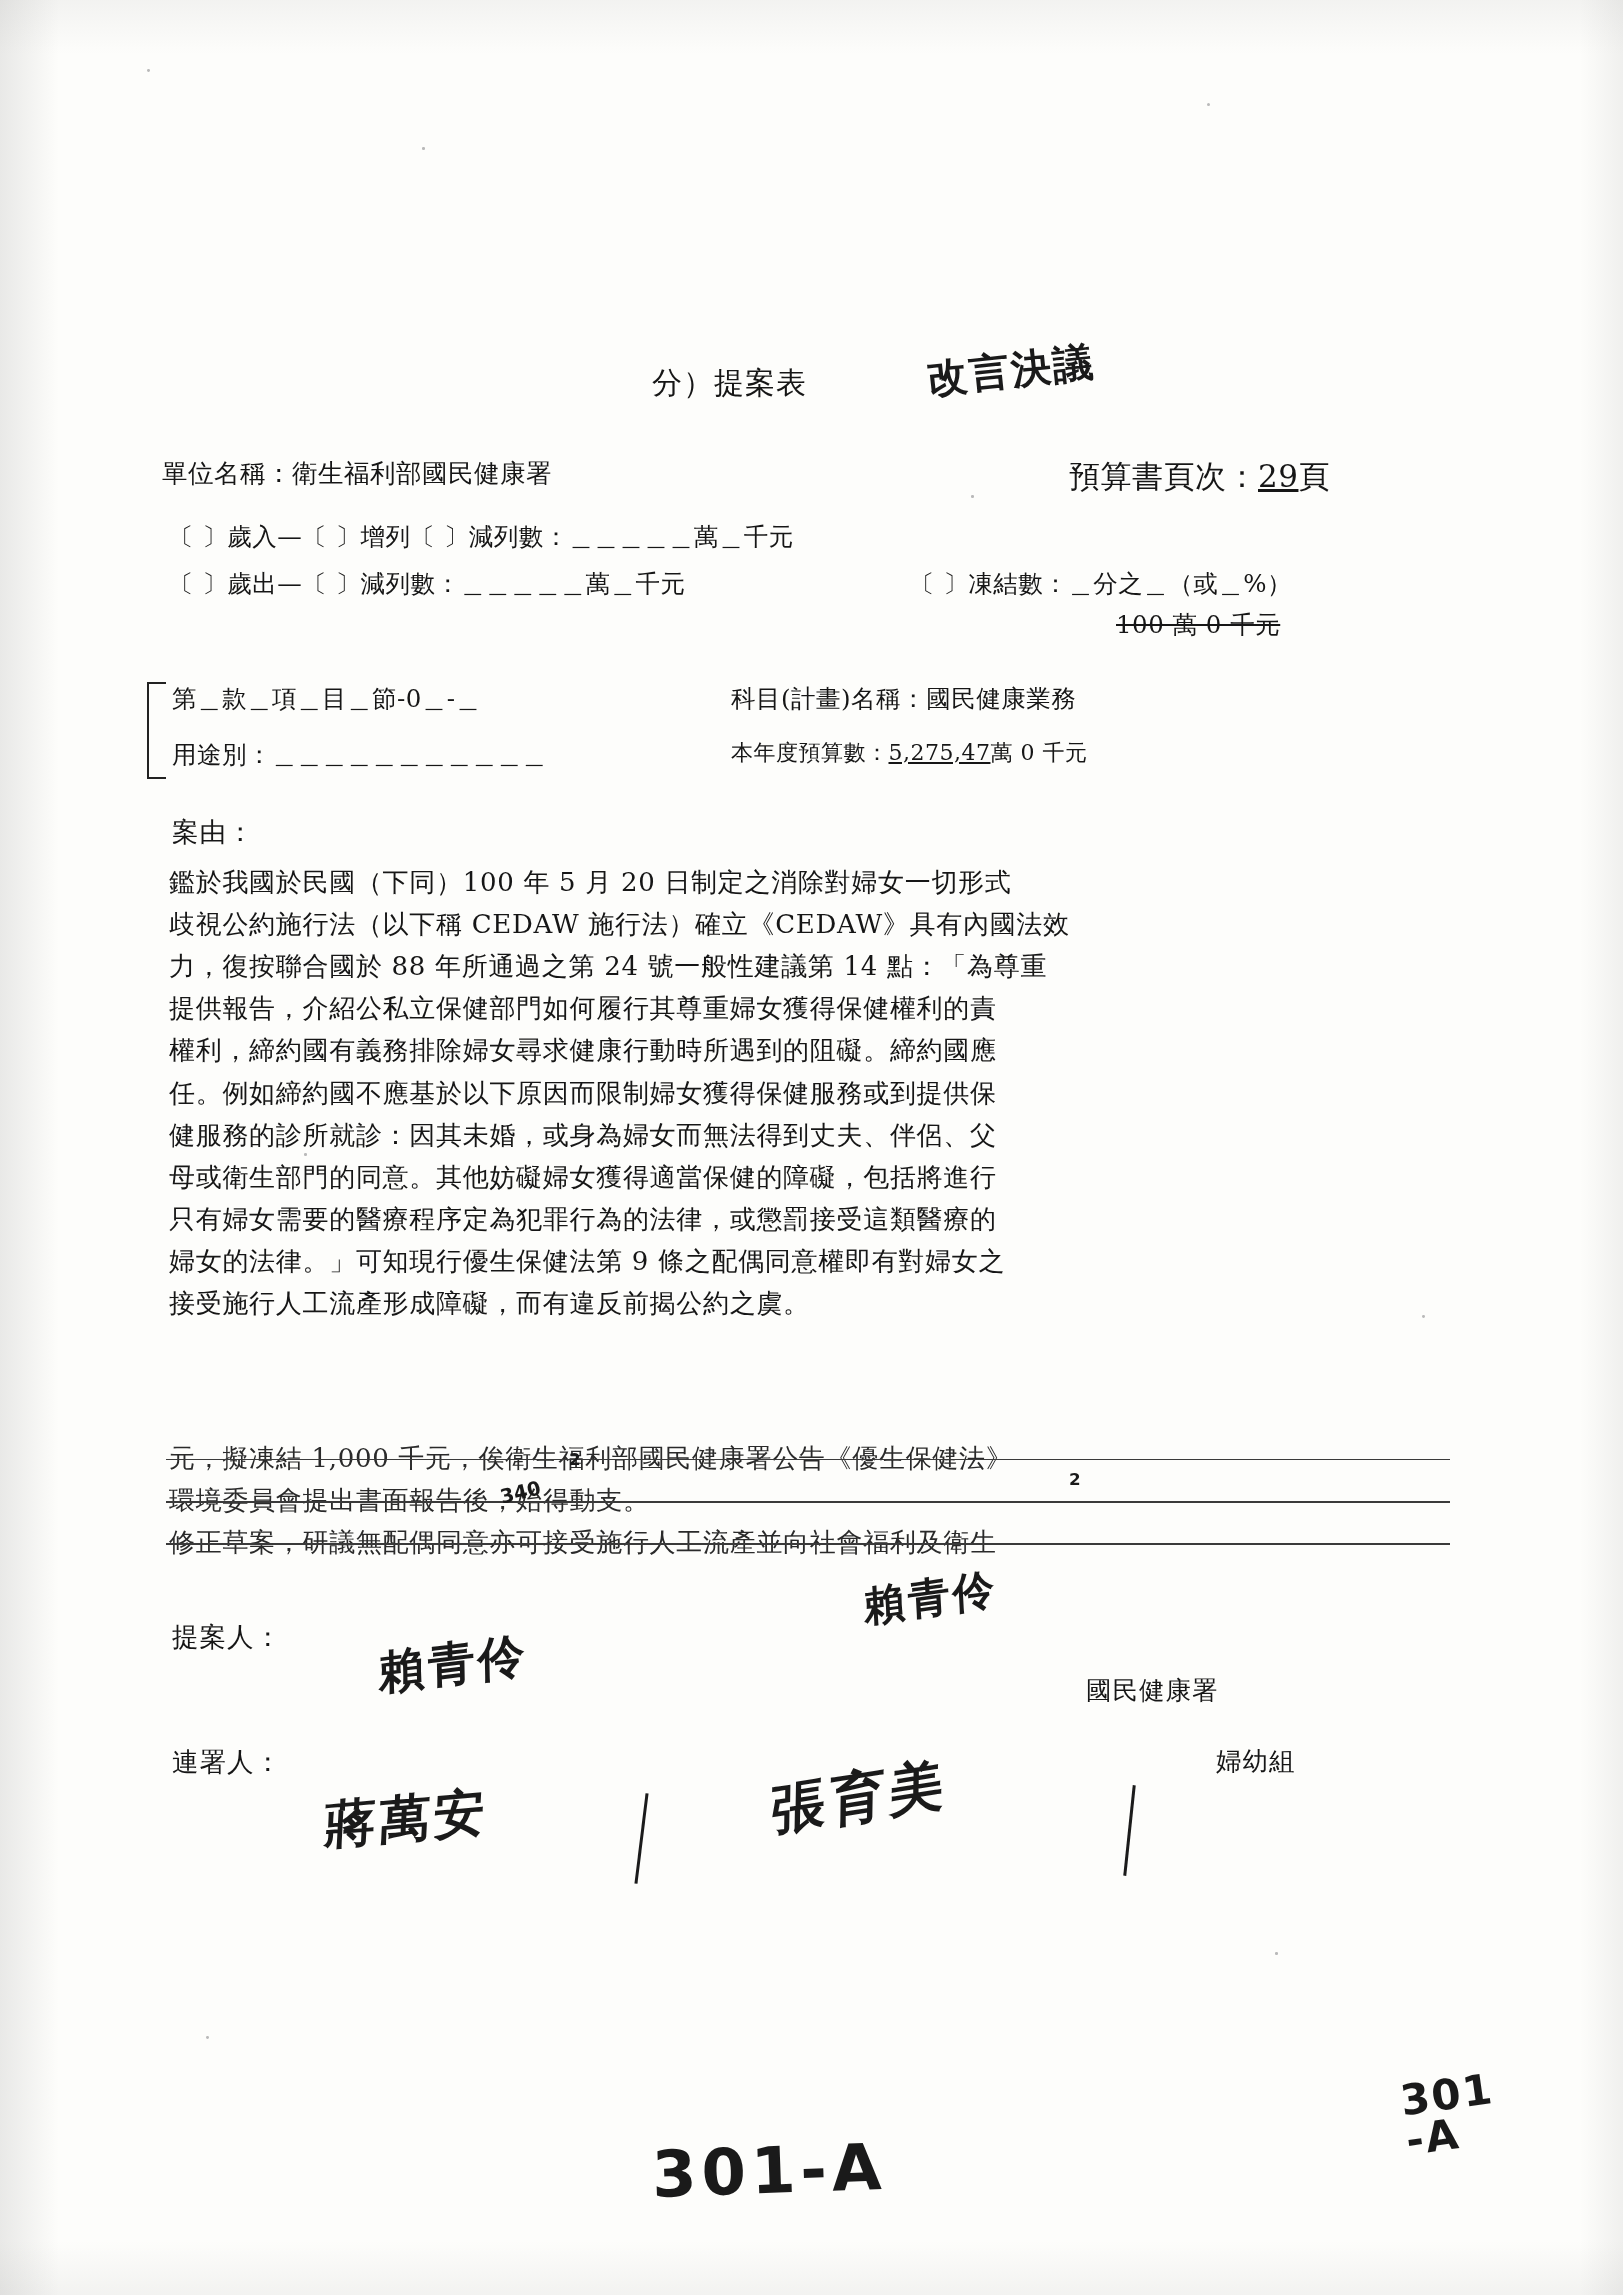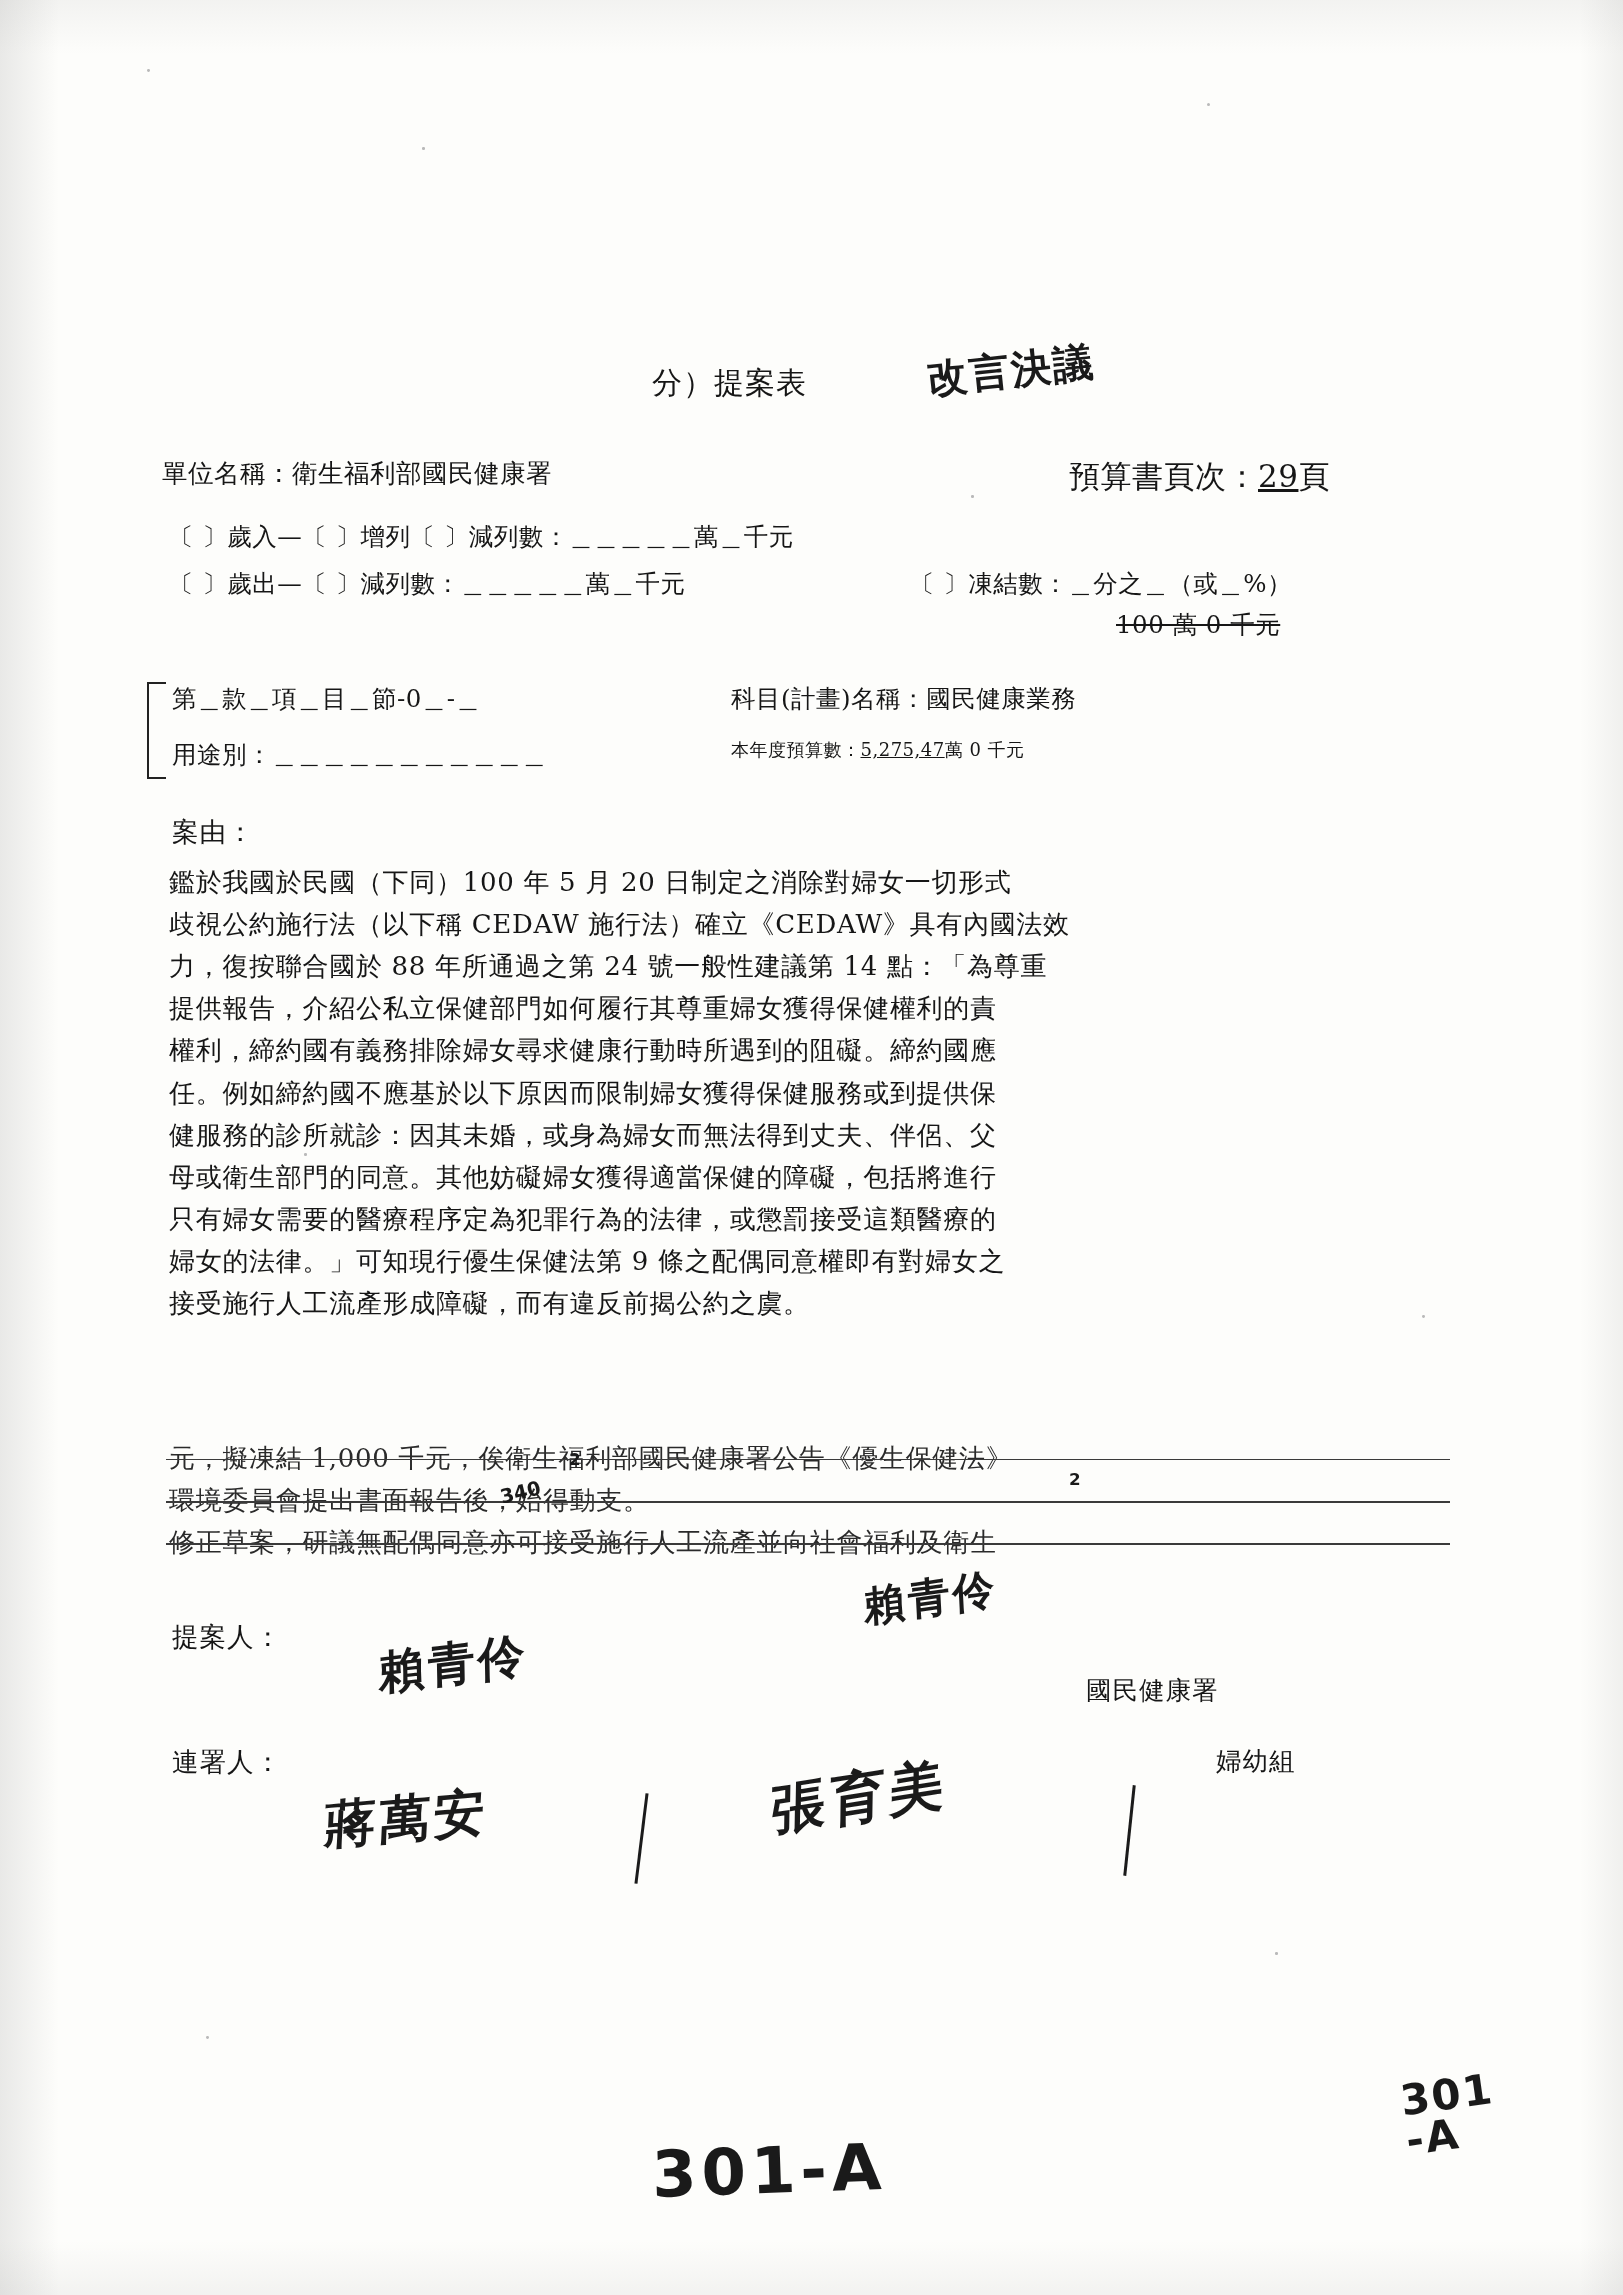--- a/index.html
+++ b/index.html
@@ -87,21 +87,21 @@
   .use-line{
     position:absolute;left:172px;top:738px;
     font-size:24.5px;letter-spacing:0.5px;
   }
   .subject-name{
     position:absolute;left:731px;top:682px;
     font-size:24.5px;letter-spacing:0.5px;
   }
   .budget-amount{
     position:absolute;left:731px;top:738px;
-    font-size:18px;letter-spacing:0.5px;
+    font-size:22px;letter-spacing:0.5px;
   }
   .budget-amount .u{text-decoration:underline;}
 
   
   .case-label{
     position:absolute;left:172px;top:814px;
     font-size:26.5px;letter-spacing:1px;
   }
   .body-text{
     position:absolute;left:169px;top:861px;width:1275px;

